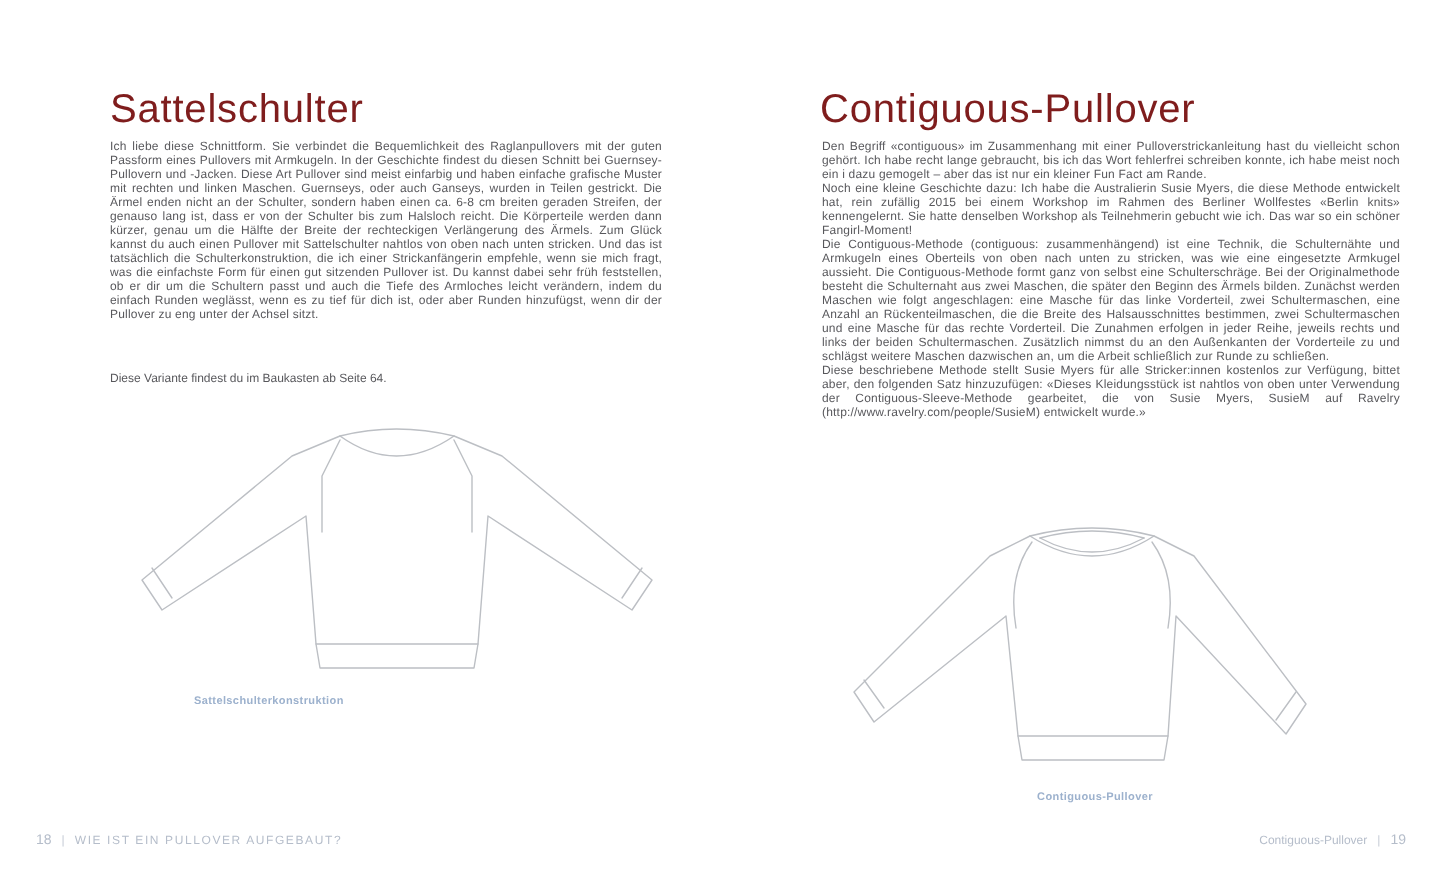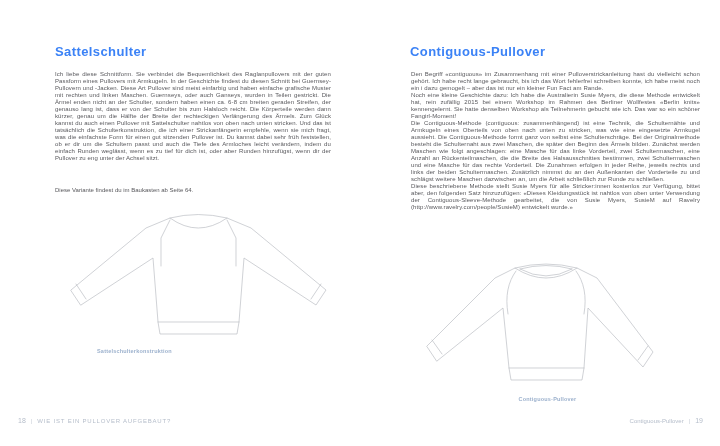--- a/index.html
+++ b/index.html
@@ -8,24 +8,24 @@
   .spread {
     position: relative;
     width: 720px;
     height: 446px;
     background: #ffffff;
     overflow: hidden;
     margin: 0 auto;
   }
   .page-title {
     position: absolute;
-    font-size: 13px;
-    font-weight: 700;
+    font-size: 20px;
+    font-weight: 400;
     letter-spacing: 0.4px;
-    color: #3b82f6;
+    color: #7f1d1d;
   }
   .title-left  { left: 55px;  top: 44px; }
   .title-right { left: 410px; top: 44px; }
   .body-text {
     position: absolute;
     font-size: 6px;
     line-height: 7px;
     color: #58585c;
     text-align: justify;
     letter-spacing: 0.1px;

